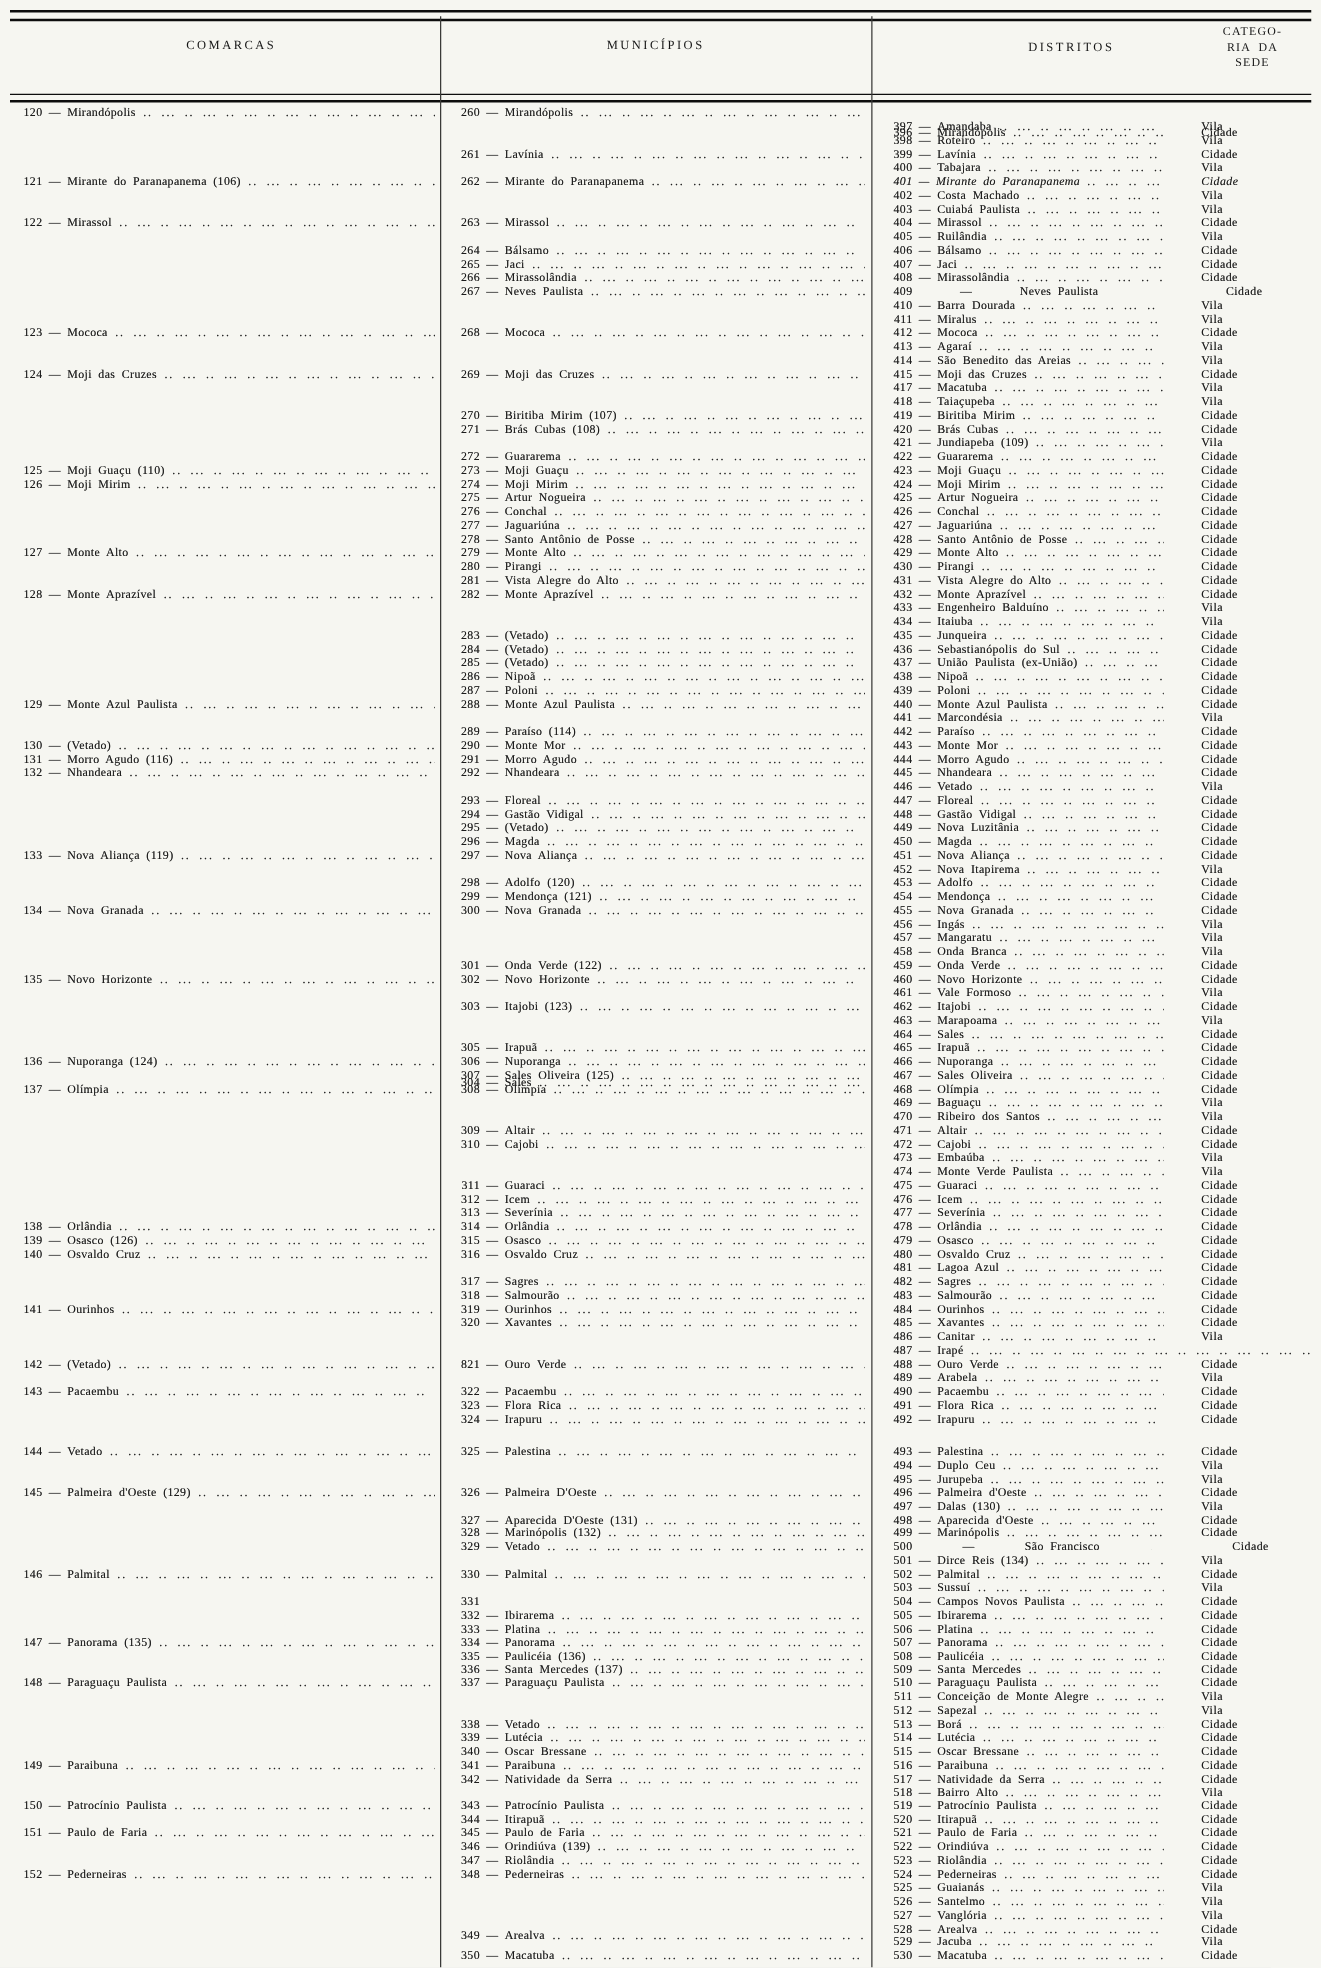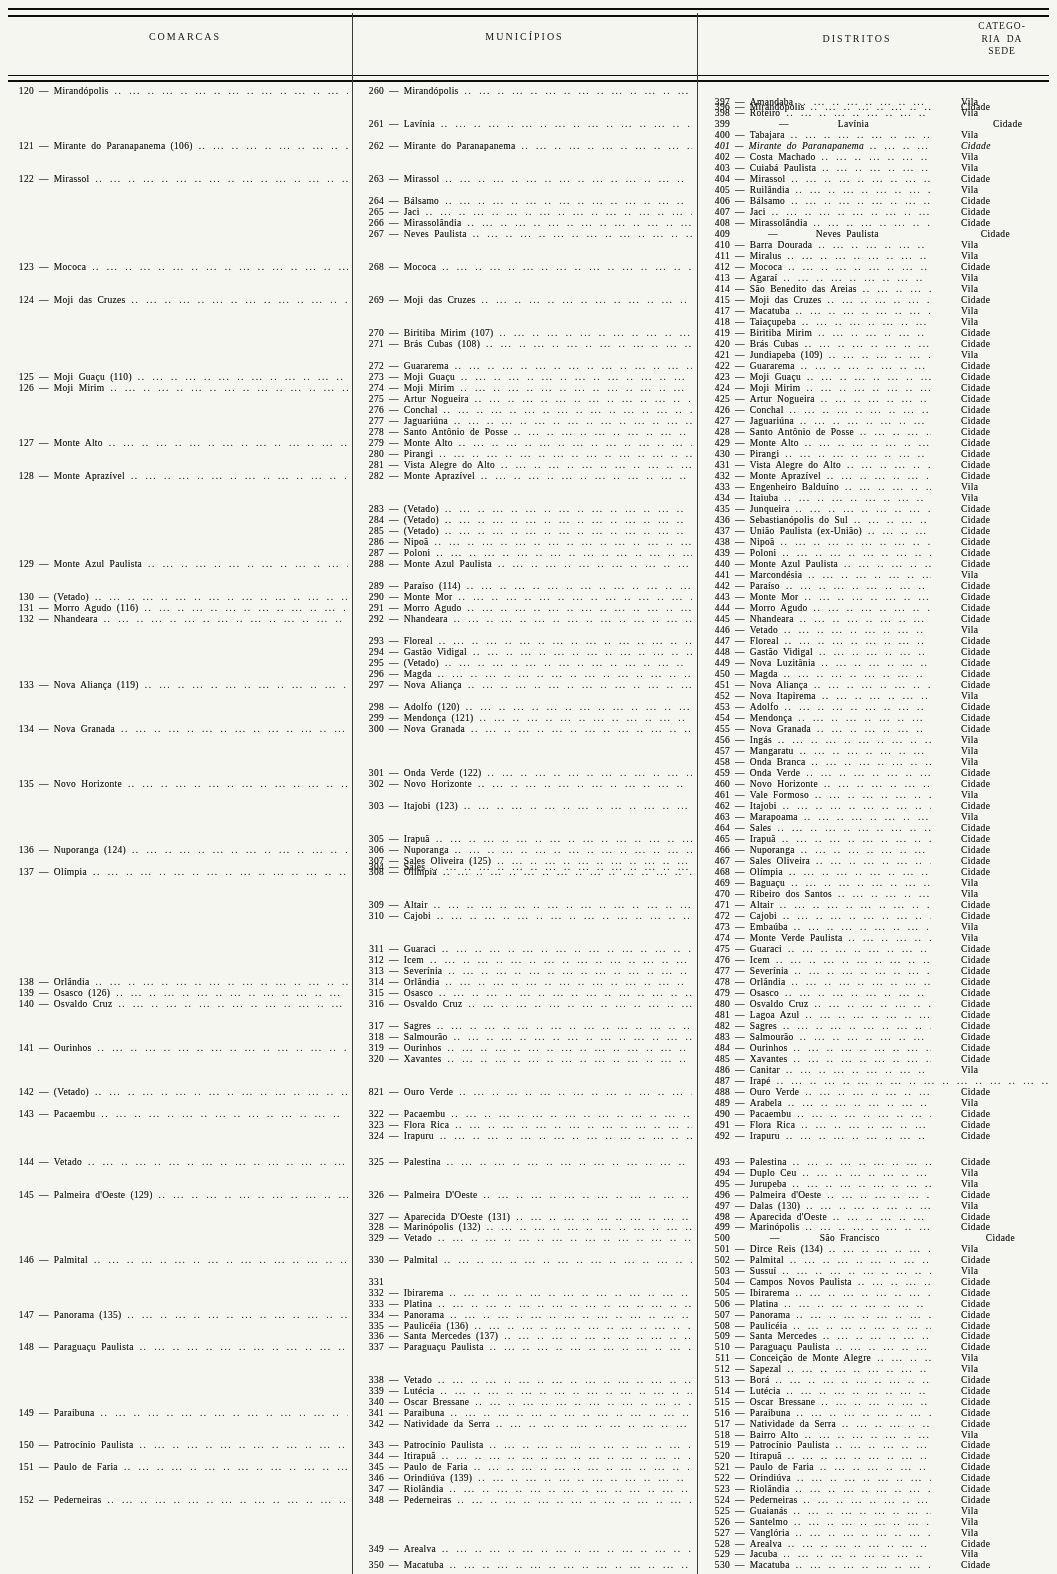--- a/index.html
+++ b/index.html
@@ -842,21 +842,21 @@
         <span class="dots">.. ... .. ... .. ... .. ... .. ... .. ... .. ... .. ... .. ... .. ... .. ... .. ... .. ... .. ... .. ... .. ... .. ... .. ... .. ... .. ... .. ... .. ... .. ... .. ... .. ... .. ... .. ... .. ... .. ... .. ... .. ... .. ... .. ... .. ... .. ... .. ... .. ... .. ... .. ... .. ... </span>
         <span class="cat">Vila</span>
       </div>
       <div class="row distrito" style="top: 108px;">
         <span class="num">398</span>
         <span class="dash">—</span>
         <span class="nm">Roteiro</span>
         <span class="dots">.. ... .. ... .. ... .. ... .. ... .. ... .. ... .. ... .. ... .. ... .. ... .. ... .. ... .. ... .. ... .. ... .. ... .. ... .. ... .. ... .. ... .. ... .. ... .. ... .. ... .. ... .. ... .. ... .. ... .. ... .. ... .. ... .. ... .. ... .. ... .. ... .. ... .. ... .. ... .. ... </span>
         <span class="cat">Vila</span>
       </div>
-      <div class="row distrito" style="top: 119px; gap: 44px;">
+      <div class="row distrito" style="top: 119px;">
         <span class="num">399</span>
         <span class="dash">—</span>
         <span class="nm">Lavínia</span>
         <span class="dots">.. ... .. ... .. ... .. ... .. ... .. ... .. ... .. ... .. ... .. ... .. ... .. ... .. ... .. ... .. ... .. ... .. ... .. ... .. ... .. ... .. ... .. ... .. ... .. ... .. ... .. ... .. ... .. ... .. ... .. ... .. ... .. ... .. ... .. ... .. ... .. ... .. ... .. ... .. ... .. ... </span>
         <span class="cat">Cidade</span>
       </div>
       <div class="row distrito" style="top: 130px;">
         <span class="num">400</span>
         <span class="dash">—</span>
         <span class="nm">Tabajara</span>

